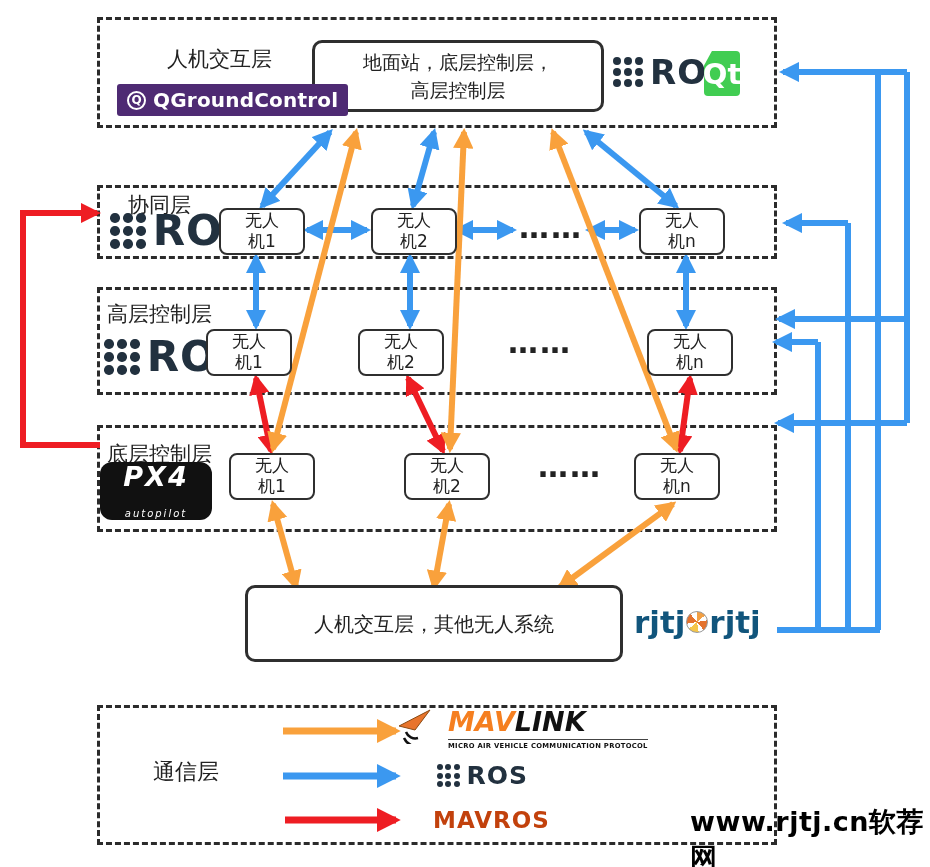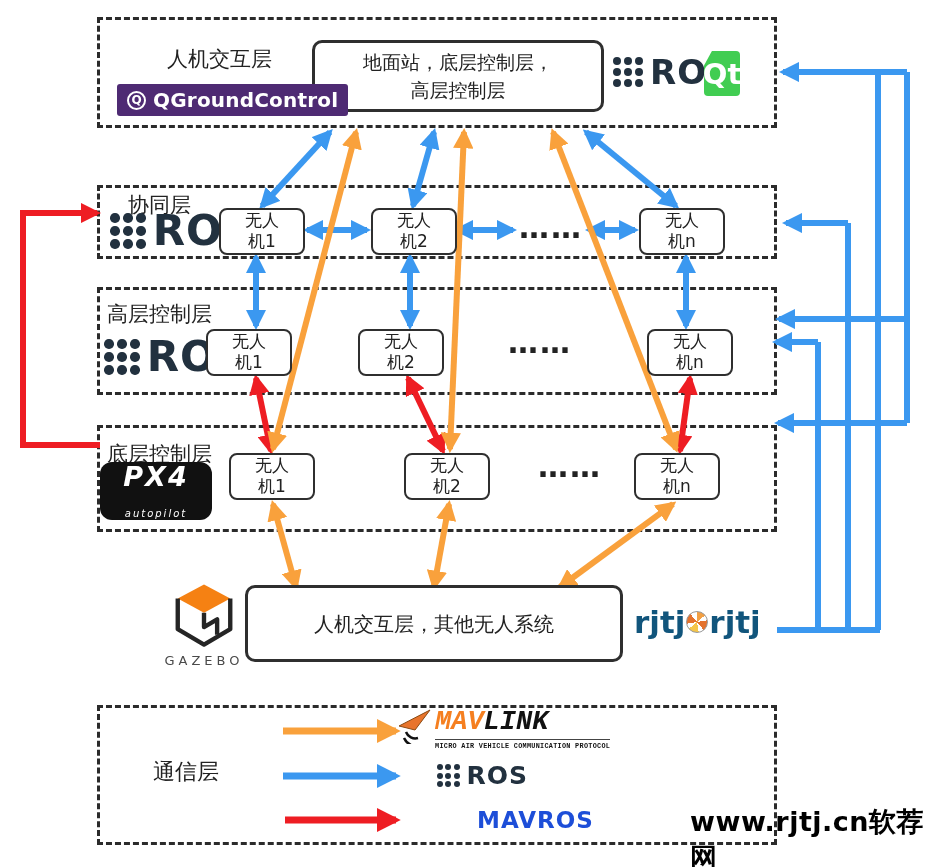--- a/index.html
+++ b/index.html
@@ -42,26 +42,26 @@
   
   .gazebo{position:absolute;left:163px;top:581px;width:82px;text-align:center;z-index:3;}
   .gz-text{font-size:13px;letter-spacing:4px;color:#4a4a4a;margin-top:0px;}
   
   .mpl{position:absolute;left:634px;top:604px;display:flex;align-items:center;font-size:31px;
       font-weight:bold;color:#11557C;z-index:3;}
   .mpl-o{width:22px;height:22px;border-radius:50%;border:1px solid #999;box-sizing:border-box;margin:0 1px;
       background:conic-gradient(#f2a045 0 50deg,#fff 50deg 80deg,#e4722d 80deg 140deg,#fff 140deg 170deg,
       #f5c64a 170deg 230deg,#fff 230deg 260deg,#e4722d 260deg 320deg,#fff 320deg 360deg);}
   
-  .mavlink{position:absolute;left:398px;top:708px;display:flex;align-items:flex-start;gap:3px;z-index:3;font-family:Liberation Mono, monospace;}
+  .mavlink{position:absolute;left:398px;top:708px;display:flex;align-items:flex-start;gap:16px;z-index:3;}
   .ml-texts{display:flex;flex-direction:column;}
   .ml-top{display:flex;font-style:italic;font-weight:900;font-size:27px;line-height:1.05;}
   .mav{color:#F57F20;} .link{color:#111;}
   .ml-sub{font-size:6.8px;font-weight:bold;color:#111;letter-spacing:0.3px;margin-top:3px;border-top:1.5px solid #444;padding-top:1.5px;}
-  .mavros{position:absolute;left:433px;top:807px;font-size:23px;font-weight:bold;color:#1d4ed8;letter-spacing:1px;z-index:3;margin-left:44px;}
+  .mavros{position:absolute;left:433px;top:807px;font-size:23px;font-weight:bold;color:#c2410c;letter-spacing:1px;z-index:3;}
   .comm-label{position:absolute;left:153px;top:757px;font-size:22px;color:#222;z-index:3;}
   .watermark{position:absolute;left:690px;top:804px;font-size:27px;font-weight:900;color:#000;z-index:4;letter-spacing:0.5px;}
 </style>
 </head>
 <body>
 
 <div class="canvas">
 
   <div class="layer" style="top:17px;height:111px">
     <span class="layer-label" style="left:67px;top:25px">人机交互层</span>
@@ -217,28 +217,20 @@
   <div class="dbox" style="left:404px;top:453px">
     <span>无人</span>
       <span>机2</span>
   </div>
   <span class="dots" style="left:570px;top:466px">……</span>
   <div class="dbox" style="left:634px;top:453px">
     <span>无人</span>
       <span>机n</span>
   </div>
 
-  <div class="gazebo">
-    <svg width="70" height="68" viewBox="0 0 64 62">
-      <polygon points="32,3 56,16 32,29 8,16" fill="#F58113"></polygon>
-      <path d="M8,16 L8,44 L32,58 L56,44 L56,16" fill="none" stroke="#252525" stroke-width="4" stroke-linejoin="round"></path>
-      <path d="M32,29 L32,42 L44,35 L44,49" fill="none" stroke="#252525" stroke-width="4" stroke-linejoin="round"></path>
-    </svg>
-    <div class="gz-text">GAZEBO</div>
-  </div>
   <div class="big-box" style="left:245px;top:585px;width:378px;height:77px;font-size:20px">
     <span>人机交互层，其他无人系统</span>
   </div>
   <div class="mpl">
     <span>rjtj</span>
     <i class="mpl-o"></i>
     <span>rjtj</span>
   </div>
 
   <div class="mavlink">

